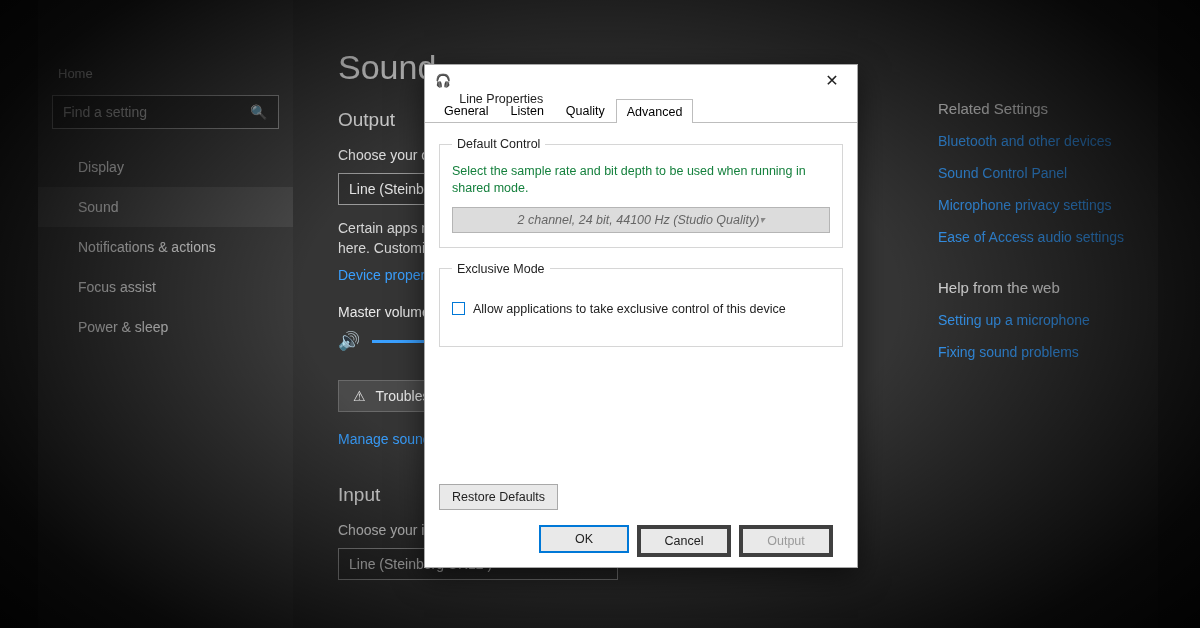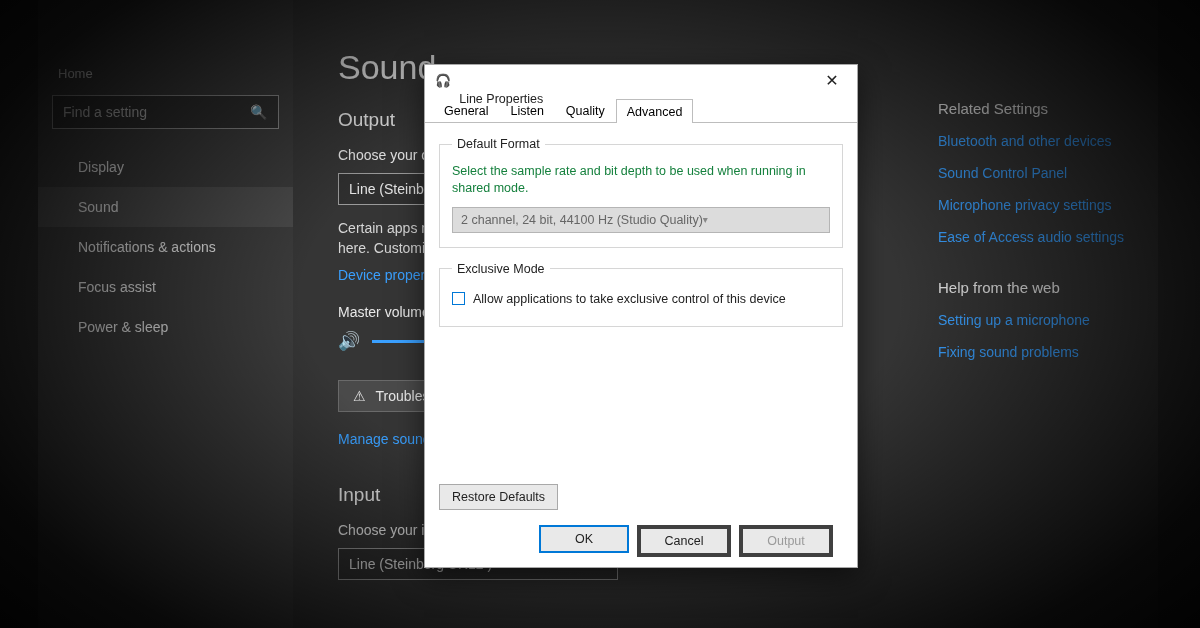--- a/index.html
+++ b/index.html
@@ -256,34 +256,35 @@
     line-height: 1.35;
   }
   .dlg .select {
     width: 100%;
     height: 26px;
     border: 1px solid #b5b5b5;
     background: #dcdcdc;
     color: #666;
     display: flex;
     align-items: center;
-    justify-content: flex-start;
+    justify-content: center;
     padding: 0 8px;
     box-sizing: border-box;
     font-size: 12.5px;
+    font-style: italic;
   }
   .dlg .select .sarrow {
     font-size: 10px;
     color: #888;
   }
   .dlg .chk {
     display: flex;
     align-items: center;
     gap: 8px;
-    margin: 6px 0;
+    margin: 16px 0;
     font-size: 12.5px;
   }
   .dlg .chk .box {
     width: 13px;
     height: 13px;
     border: 1.5px solid #0078d7;
     background: #fff;
     box-sizing: border-box;
   }
   .dlg .chk.disabled { color: #9a9a9a; }
@@ -418,21 +419,21 @@
 
     <div class="tabs">
       <div class="tab">General</div>
       <div class="tab">Listen</div>
       <div class="tab">Quality</div>
       <div class="tab active">Advanced</div>
     </div>
 
     <div class="panel">
       <fieldset>
-        <legend>Default Format</legend>
+        <legend>Default Control</legend>
         <div class="fdesc">Select the sample rate and bit depth to be used when running in shared mode.</div>
         <div class="select">
           <span>2 channel, 24 bit, 44100 Hz (Studio Quality)</span>
           <span class="sarrow">▾</span>
         </div>
       </fieldset>
 
       <fieldset>
         <legend>Exclusive Mode</legend>
         <div class="chk">

